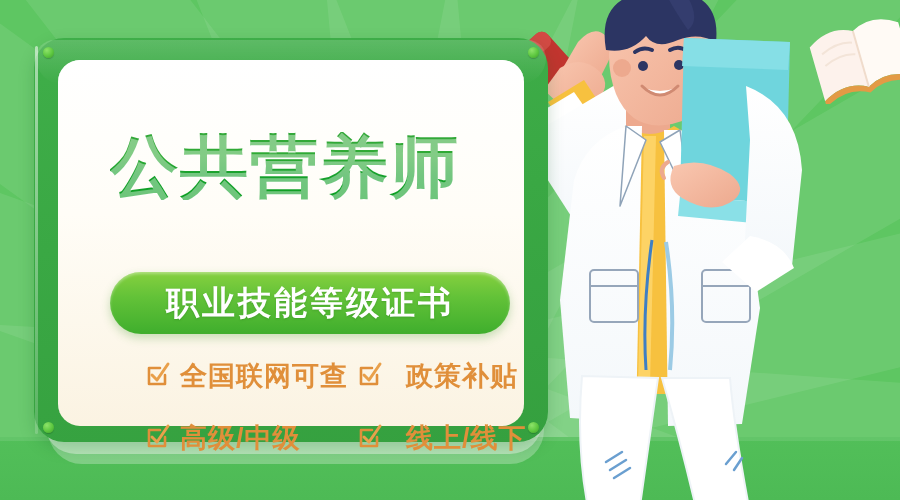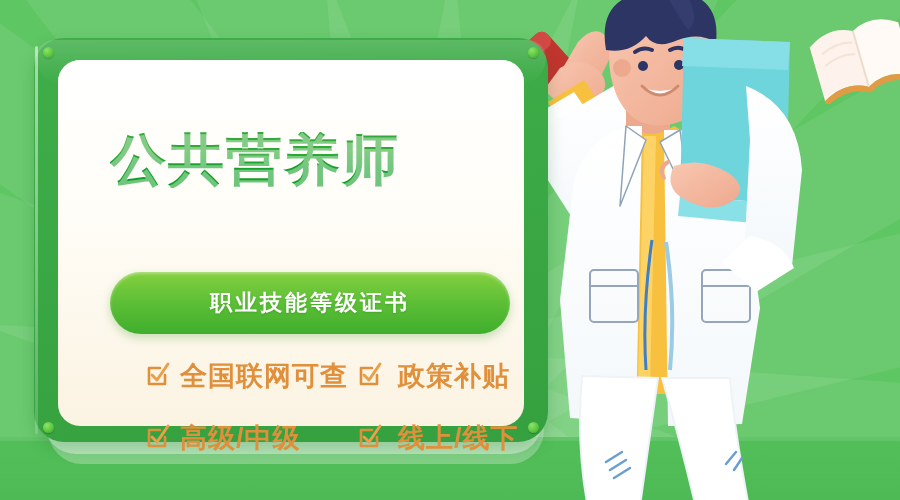--- a/index.html
+++ b/index.html
@@ -86,60 +86,60 @@
     box-shadow:0 1px 1px rgba(0,0,0,0.18);
   }
   .screw.tl { left:9px;  top:9px; }
   .screw.tr { left:494px; top:9px; }
   .screw.bl { left:9px;  top:384px; }
   .screw.br { left:494px; top:384px; }
 
   
   .title {
     position:absolute; left:52px; top:72px;
-    font-size:56px; line-height:1;
+    font-size:68px; line-height:1;
     letter-spacing:2px;
     font-weight:bold;
     background:linear-gradient(180deg,#34a83a 0%,#2faa34 35%,#16a02c 65%,#0c9f22 100%);
     -webkit-background-clip:text; background-clip:text;
     color:transparent;
     -webkit-text-fill-color:transparent;
     text-shadow:0 2px 0 rgba(255,255,255,0.4);
     white-space:nowrap;
   }
   .pill {
     position:absolute; left:52px; top:212px;
     width:400px; height:62px;
     border-radius:31px;
     background:linear-gradient(180deg,#86d03f 0%,#63c238 40%,#3fae2d 100%);
     box-shadow:0 4px 10px rgba(60,150,40,0.28), inset 0 2px 3px rgba(255,255,255,0.35);
     display:flex; align-items:center; justify-content:center;
   }
   .pill-text {
-    font-size:22px; font-weight:bold; color:#ffffff;
+    font-size:33px; font-weight:bold; color:#ffffff;
     letter-spacing:3px;
     text-shadow:0 1px 2px rgba(40,120,30,0.35);
     white-space:nowrap;
   }
   .features {
     position:absolute; left:88px; top:298px;
     width:392px;
     display:grid;
     grid-template-columns:1fr 1fr;
     grid-row-gap:26px;
     grid-column-gap:10px;
   }
   .feature { display:flex; align-items:center; gap:12px; }
   .chk { position:relative; width:22px; height:22px; flex:0 0 auto; }
   .chk svg { display:block; overflow:visible; }
   .feature-label {
     font-size:27px; font-weight:bold; color:#e08f3a;
     letter-spacing:1px; white-space:nowrap;
   }
-  .feature.f2 .feature-label, .feature.f4 .feature-label { margin-left:6px; }
+  .feature.f2 .feature-label, .feature.f4 .feature-label { margin-left:14px; }
 
   
   .character { position:absolute; left:430px; top:-10px; width:480px; height:520px; }
   .character svg { display:block; }
   .book { position:absolute; left:808px; top:8px; width:104px; height:96px; }
 </style>
 </head>
 <body>
 
 <div id="banner">

